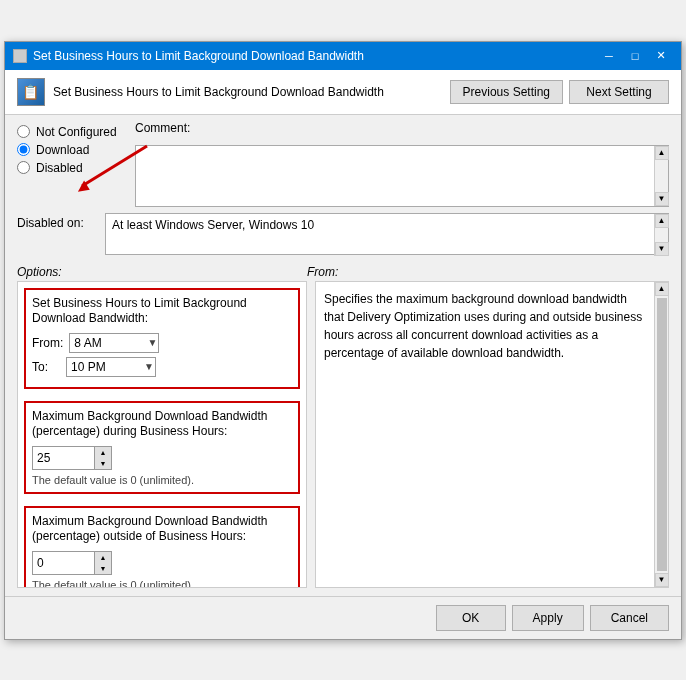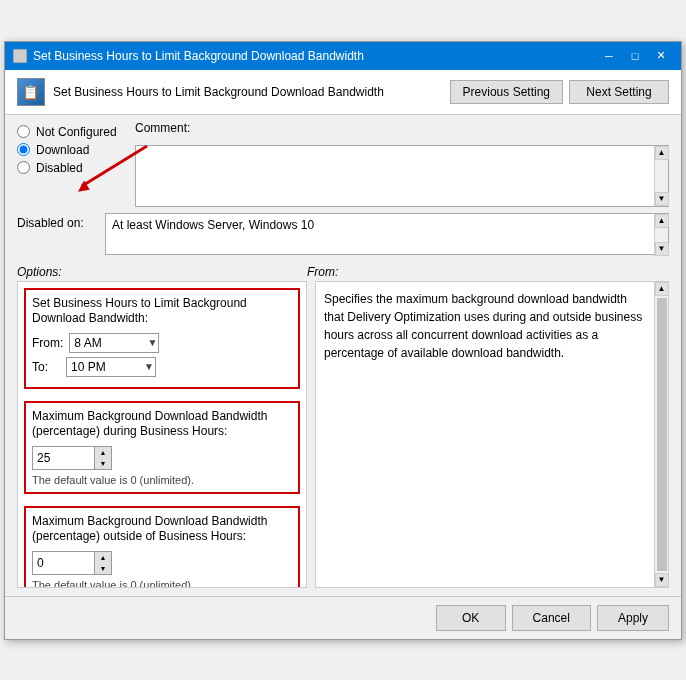--- a/index.html
+++ b/index.html
@@ -433,16 +433,16 @@
           <div class="scrollbar-arrow">▲</div>
           <div class="scrollbar-thumb"></div>
           <div class="scrollbar-arrow">▼</div>
         </div>
       </div>
     </div>
   </div>
 
   <div class="bottom-bar">
     <button class="action-btn">OK</button>
+    <button class="action-btn">Apply</button>
     <button class="action-btn">Cancel</button>
-    <button class="action-btn">Apply</button>
   </div>
 </div>
 
 </body></html>

